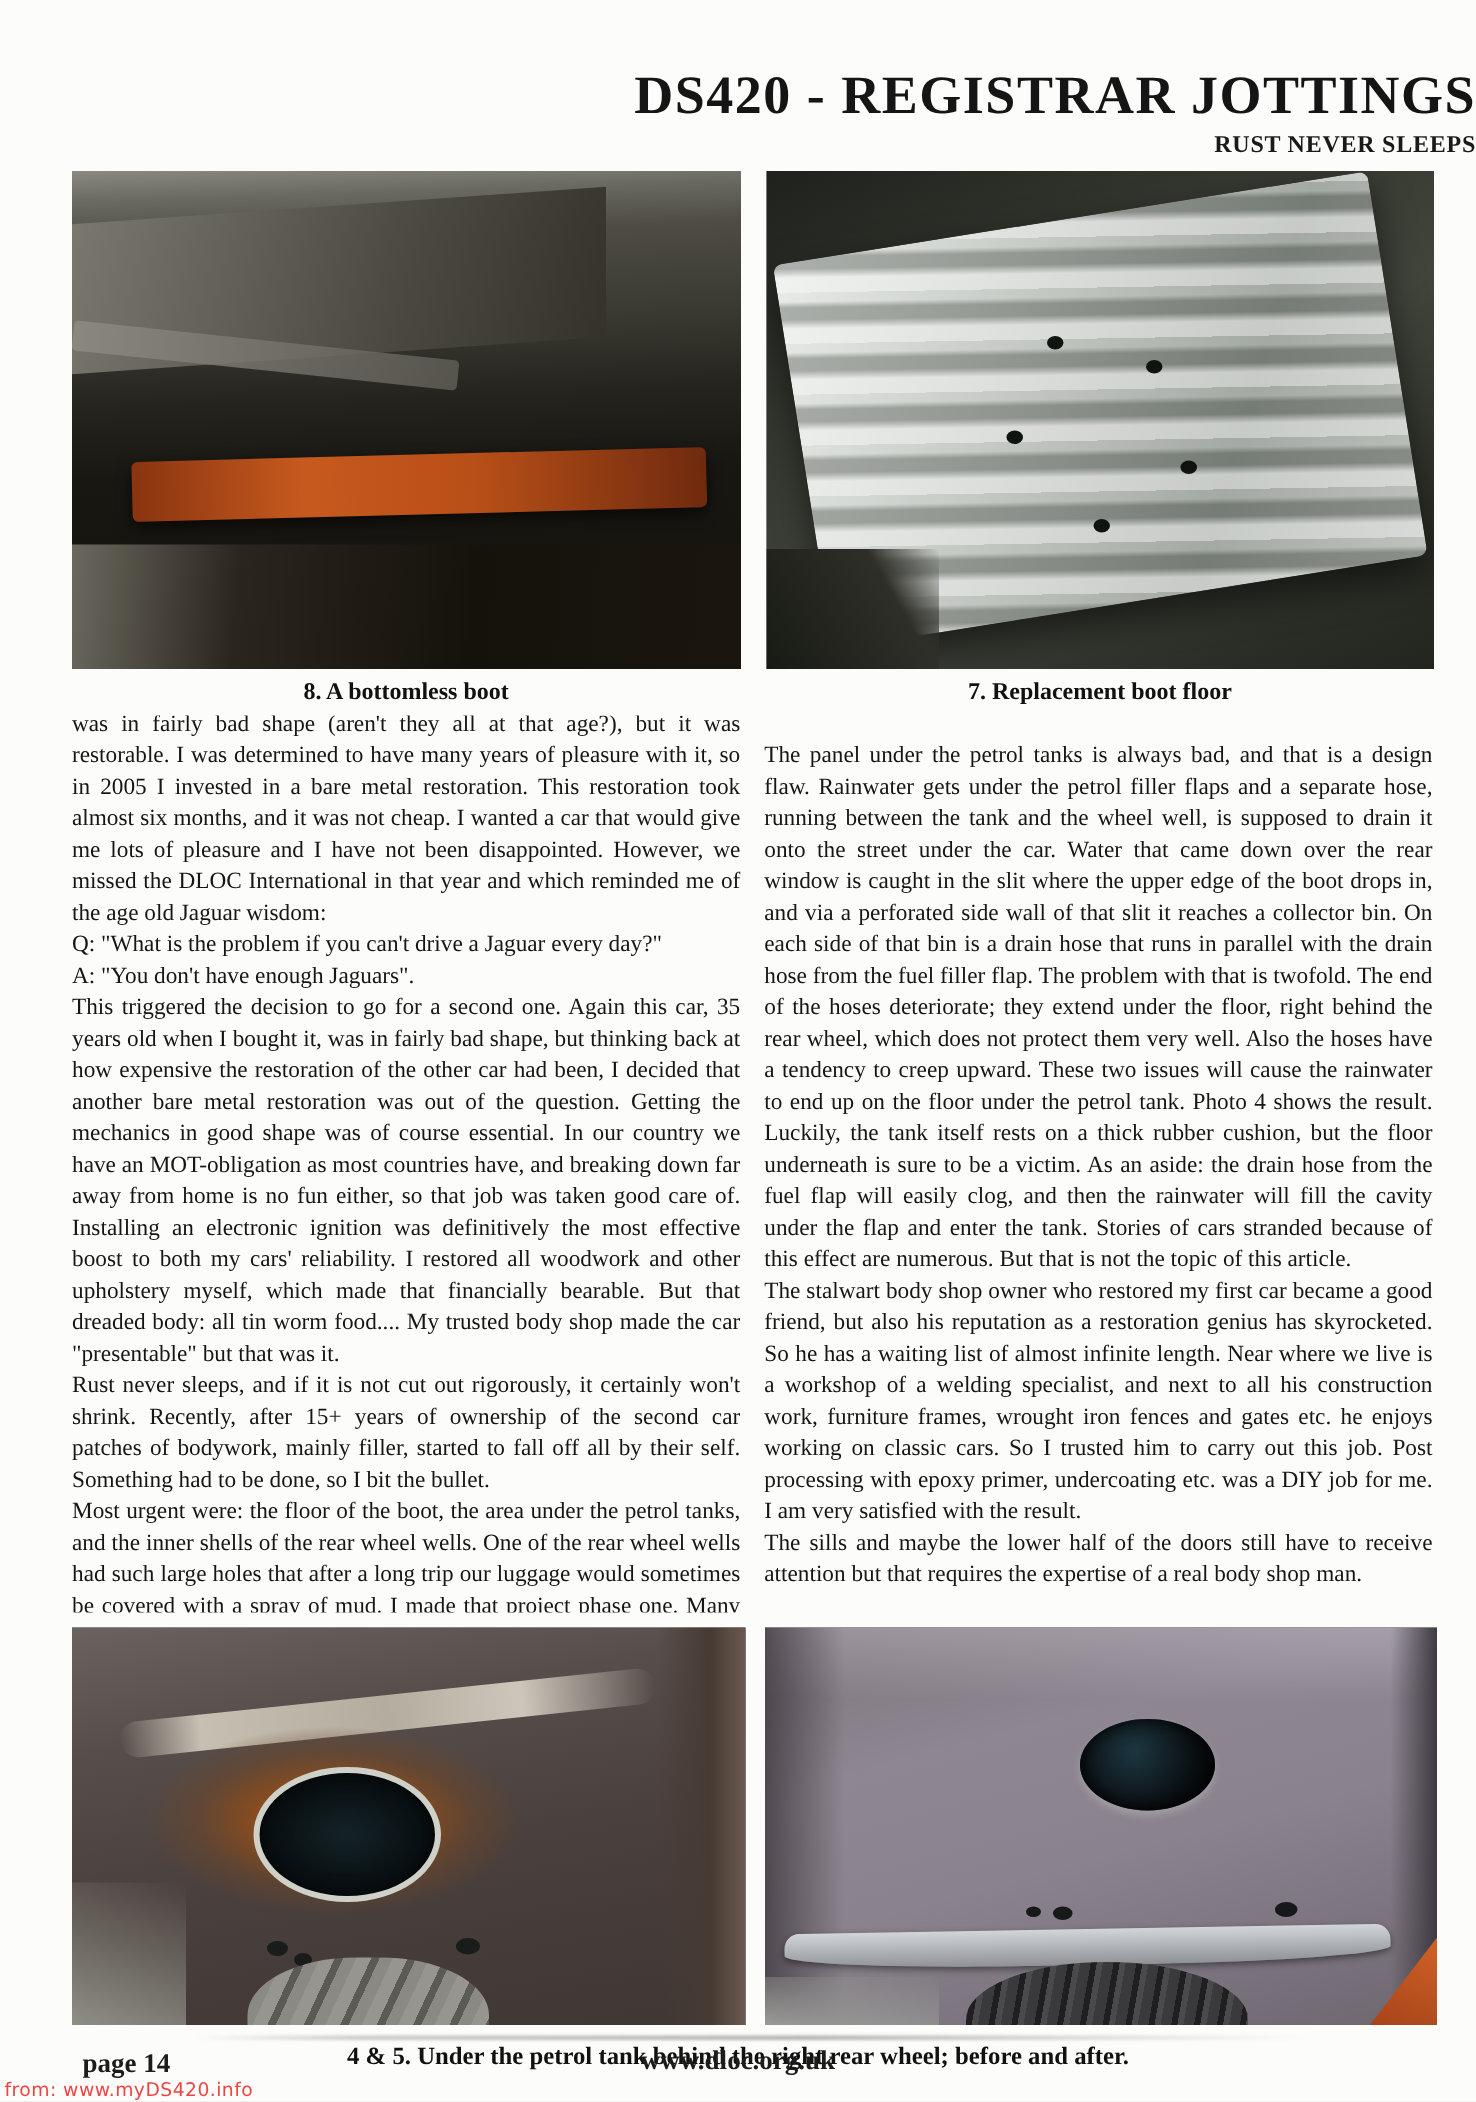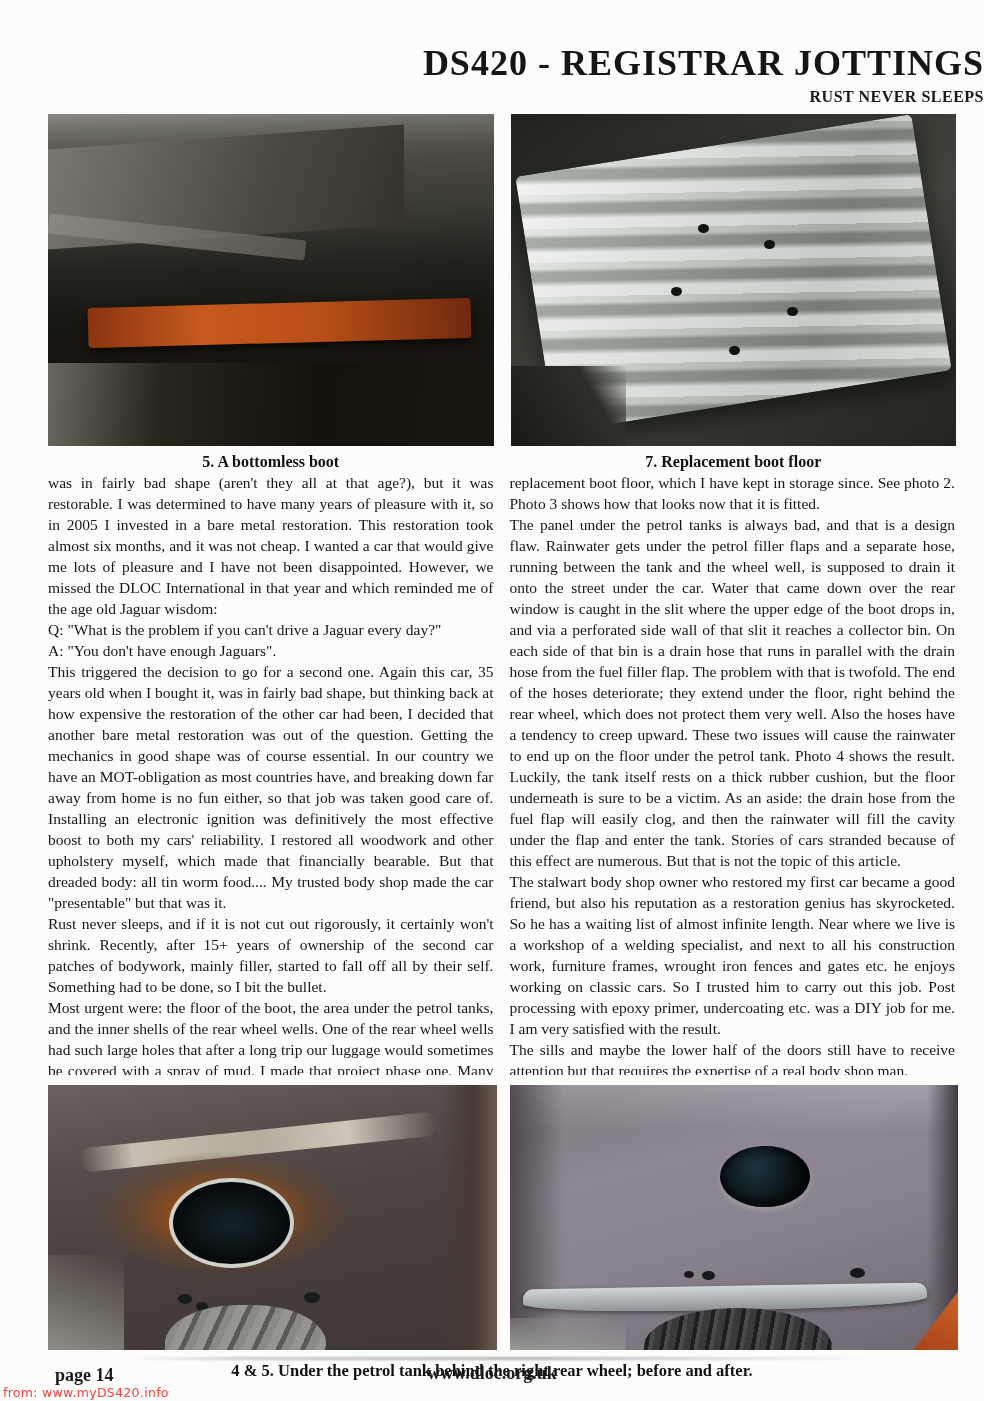--- a/index.html
+++ b/index.html
@@ -115,21 +115,21 @@
 
   <div class="photo-row photo-top">
     <figure>
       <div class="photo">
         <div class="p1-bg"></div>
         <div class="p1-panel"></div>
         <div class="p1-ledge"></div>
         <div class="p1-rustbar"></div>
         <div class="p1-floor"></div>
       </div>
-      <figcaption>5. A bottomless boot</figcaption>
+      <figcaption>8. A bottomless boot</figcaption>
     </figure>
     <figure>
       <div class="photo">
         <div class="p2-bg"></div>
         <div class="p2-red"></div>
         <div class="p2-panel"></div>
         <div class="p2-hole p2-h1"></div>
         <div class="p2-hole p2-h2"></div>
         <div class="p2-hole p2-h3"></div>
         <div class="p2-hole p2-h4"></div>
@@ -143,21 +143,20 @@
   <div class="columns">
     <div class="col">
       <p>In 1997 I bought my first DS420. At that time it was 25 years old and it was in fairly bad shape (aren't they all at that age?), but it was restorable. I was determined to have many years of pleasure with it, so in 2005 I invested in a bare metal restoration. This restoration took almost six months, and it was not cheap. I wanted a car that would give me lots of pleasure and I have not been disappointed. However, we missed the DLOC International in that year and which reminded me of the age old Jaguar wisdom:</p>
       <p>Q: "What is the problem if you can't drive a Jaguar every day?"</p>
       <p>A: "You don't have enough Jaguars".</p>
       <p>This triggered the decision to go for a second one. Again this car, 35 years old when I bought it, was in fairly bad shape, but thinking back at how expensive the restoration of the other car had been, I decided that another bare metal restoration was out of the question. Getting the mechanics in good shape was of course essential. In our country we have an MOT-obligation as most countries have, and breaking down far away from home is no fun either, so that job was taken good care of. Installing an electronic ignition was definitively the most effective boost to both my cars' reliability. I restored all woodwork and other upholstery myself, which made that financially bearable. But that dreaded body: all tin worm food.... My trusted body shop made the car "presentable" but that was it.</p>
       <p>Rust never sleeps, and if it is not cut out rigorously, it certainly won't shrink. Recently, after 15+ years of ownership of the second car patches of bodywork, mainly filler, started to fall off all by their self. Something had to be done, so I bit the bullet.</p>
       <p>Most urgent were: the floor of the boot, the area under the petrol tanks, and the inner shells of the rear wheel wells. One of the rear wheel wells had such large holes that after a long trip our luggage would sometimes be covered with a spray of mud. I made that project phase one. Many years ago I had been able to buy a</p>
     </div>
     <div class="col">
-      <p>replacement boot floor, which I have kept in storage since. See photo 2. Photo 3 shows how that looks now that it is fitted.</p>
       <p>The panel under the petrol tanks is always bad, and that is a design flaw. Rainwater gets under the petrol filler flaps and a separate hose, running between the tank and the wheel well, is supposed to drain it onto the street under the car. Water that came down over the rear window is caught in the slit where the upper edge of the boot drops in, and via a perforated side wall of that slit it reaches a collector bin. On each side of that bin is a drain hose that runs in parallel with the drain hose from the fuel filler flap. The problem with that is twofold. The end of the hoses deteriorate; they extend under the floor, right behind the rear wheel, which does not protect them very well. Also the hoses have a tendency to creep upward. These two issues will cause the rainwater to end up on the floor under the petrol tank. Photo 4 shows the result. Luckily, the tank itself rests on a thick rubber cushion, but the floor underneath is sure to be a victim. As an aside: the drain hose from the fuel flap will easily clog, and then the rainwater will fill the cavity under the flap and enter the tank. Stories of cars stranded because of this effect are numerous. But that is not the topic of this article.</p>
       <p>The stalwart body shop owner who restored my first car became a good friend, but also his reputation as a restoration genius has skyrocketed. So he has a waiting list of almost infinite length. Near where we live is a workshop of a welding specialist, and next to all his construction work, furniture frames, wrought iron fences and gates etc. he enjoys working on classic cars. So I trusted him to carry out this job. Post processing with epoxy primer, undercoating etc. was a DIY job for me. I am very satisfied with the result.</p>
       <p>The sills and maybe the lower half of the doors still have to receive attention but that requires the expertise of a real body shop man.</p>
 
     </div>
   </div>
 
   <div class="photo-row photo-bottom">
     <figure>
       <div class="photo">

